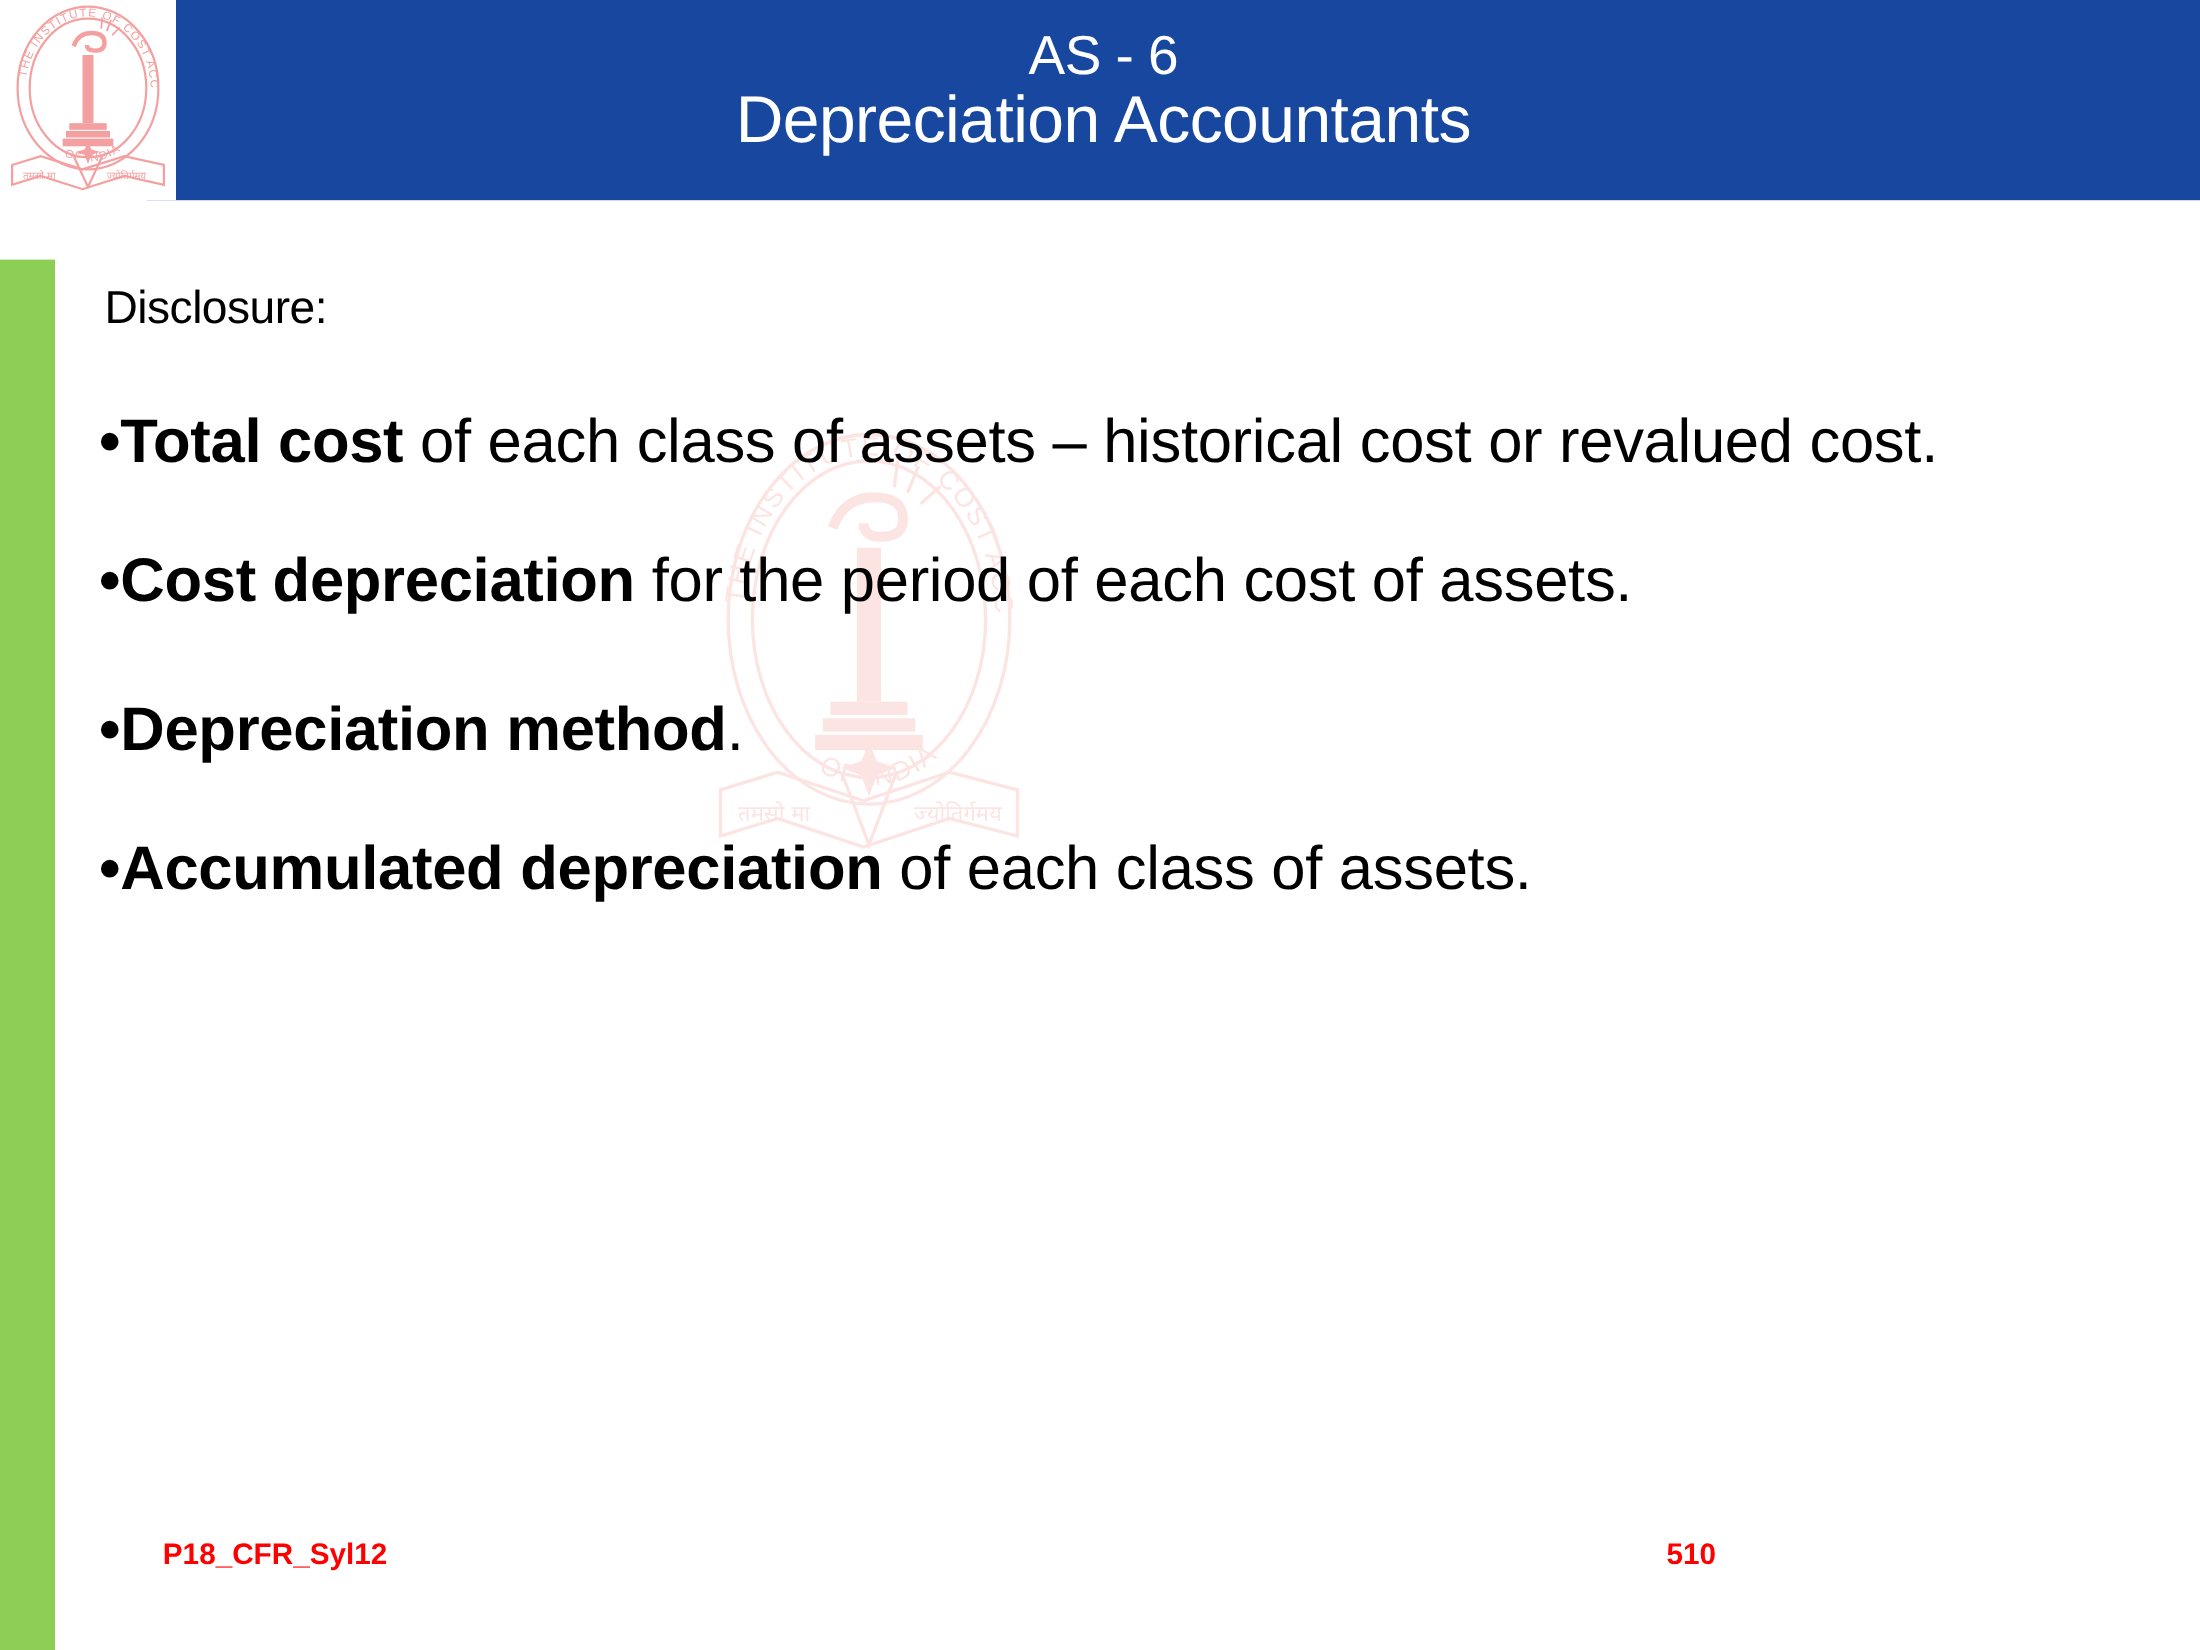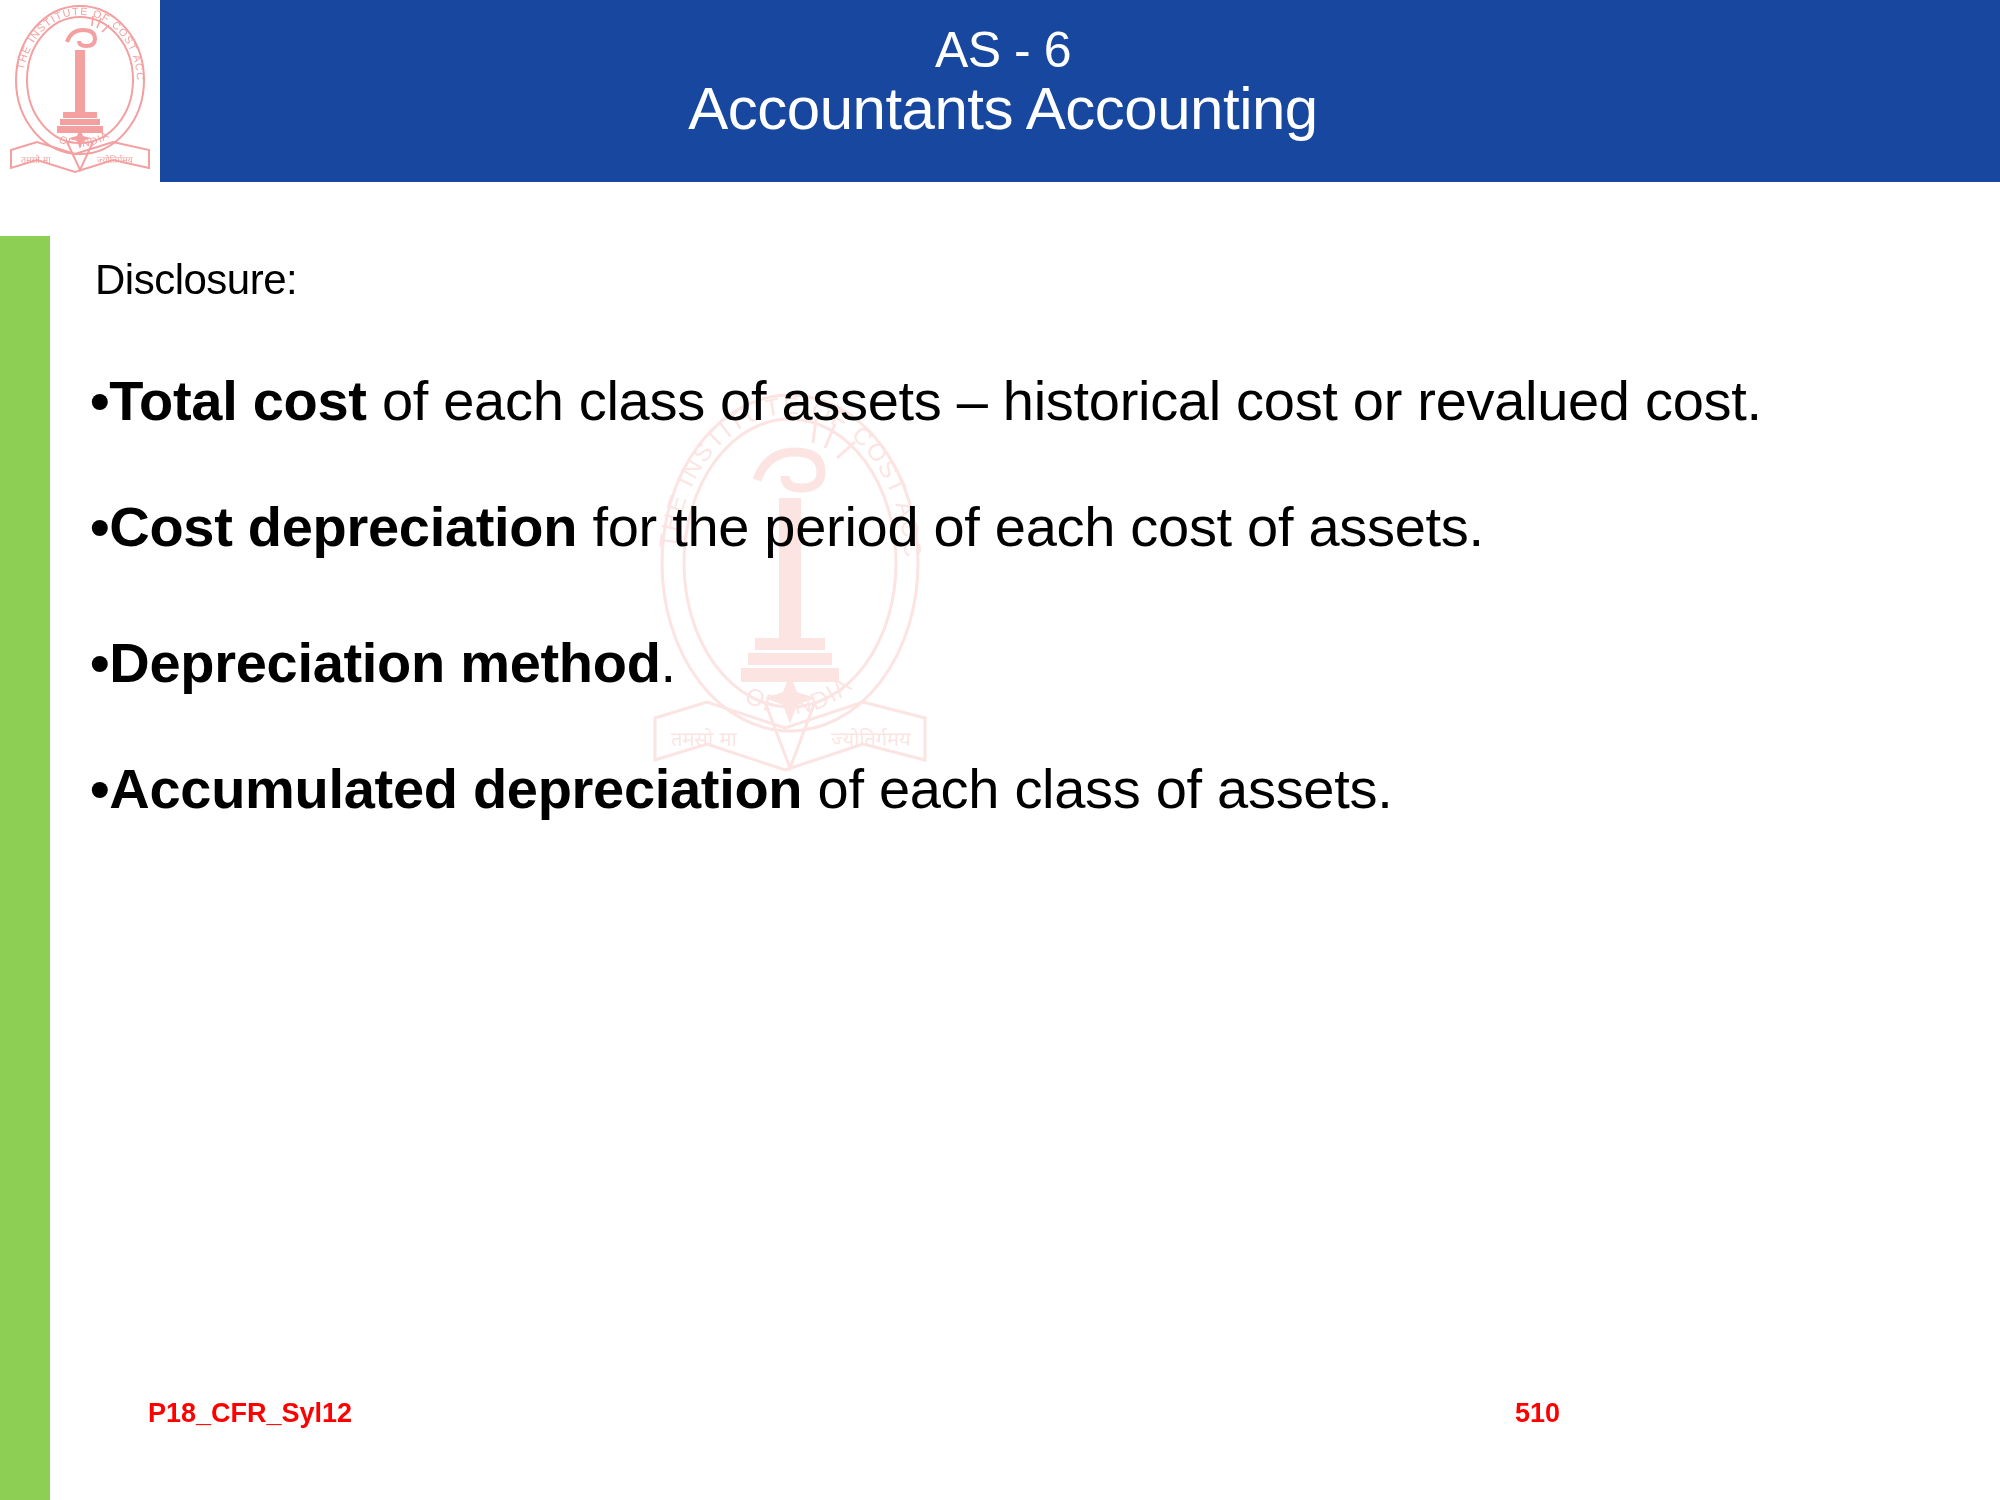--- a/index.html
+++ b/index.html
@@ -138,21 +138,21 @@
 </style>
 </head>
 <body>
 
 <div class="slide">
 
   <div class="header-bar"></div>
 
   <div class="header-title">
     <span class="line1">AS - 6</span>
-    <span class="line2">Accountants Accounting</span>
+    <span class="line2">Depreciation Accountants</span>
   </div>
 
   <div class="logo-box">
     <svg width="150" height="178" viewBox="0 0 150 178" aria-hidden="true">
       <g fill="none" stroke="#F4A0A0" stroke-width="2">
         <ellipse cx="75" cy="78" rx="64" ry="74"></ellipse>
         <ellipse cx="75" cy="78" rx="53" ry="63"></ellipse>
       </g>
 
       <g fill="#F4A0A0">

